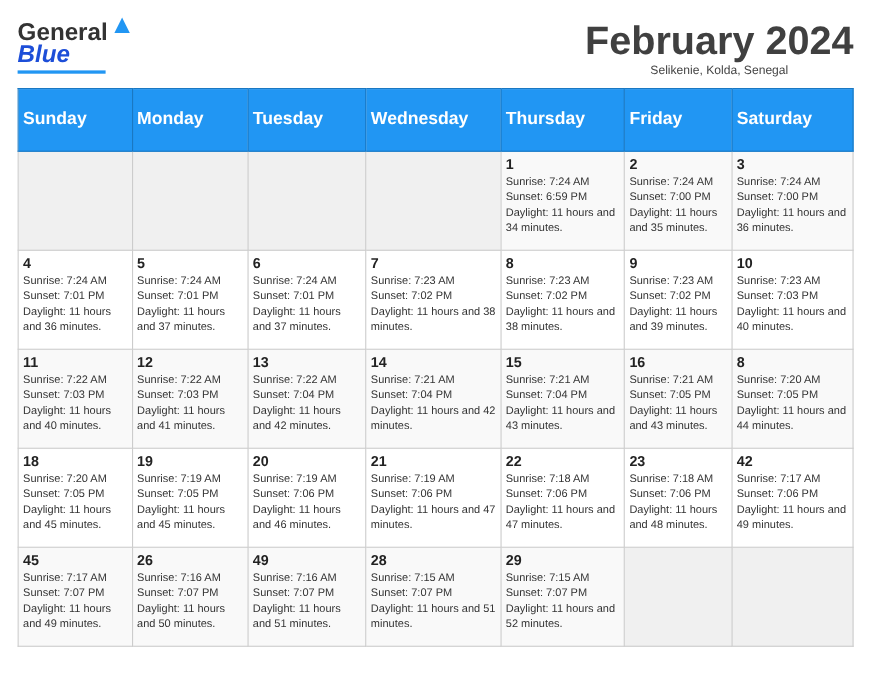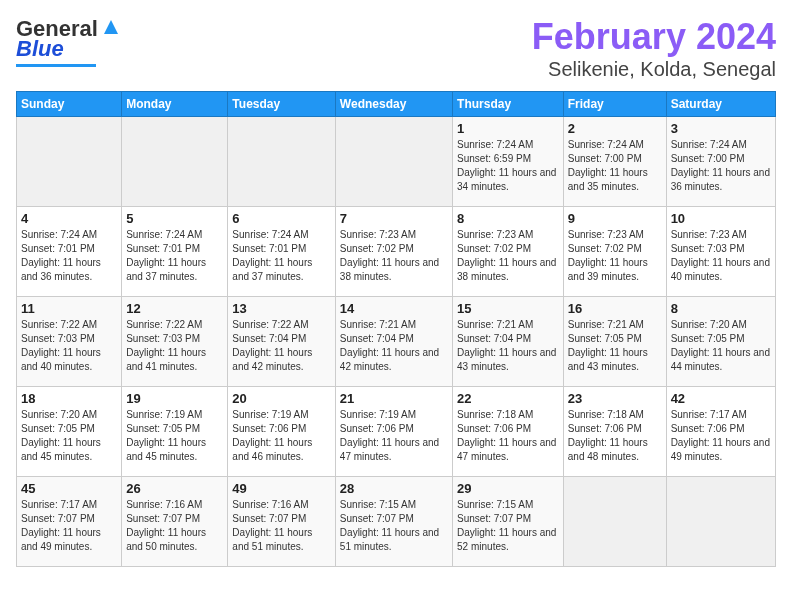--- a/index.html
+++ b/index.html
@@ -20,38 +20,39 @@
       display: flex;
       flex-direction: column;
       align-items: flex-start;
     }
     .title-block {
       text-align: right;
     }
     .title-block h1 {
       font-size: 36px;
       font-weight: bold;
-      color: #8b5cf6;
+      color: #404040;
     }
     .title-block h2 {
-      font-size: 20px;
+      font-size: 11px;
       font-weight: normal;
       color: #444;
+      text-align: center;
     }
     table {
       width: 100%;
       border-collapse: collapse;
       font-size: 11px;
     }
     thead tr th {
       background: #2196F3;
       color: #fff;
-      padding: 5px 4px;
+      padding: 19px 4px;
       text-align: left;
-      font-size: 12px;
+      font-size: 16px;
       font-weight: bold;
       border: 1px solid #1a78c2;
     }
     tbody tr td {
       border: 1px solid #ccc;
       padding: 4px 4px;
       vertical-align: top;
       min-height: 80px;
       height: 90px;
     }
@@ -75,21 +76,21 @@
     }
     .empty-cell {
       background: #f0f0f0 !important;
     }
   </style>
 </head>
 <body>
 
 <div class="header">
   <div class="logo">
-    <div style="display:flex;align-items:flex-end;">
+    <div style="display:flex;align-items:flex-start;">
       <span style="font-size:22px;font-weight:bold;color:#333;">General</span>
       <span style="display:inline-block;margin-left:2px;margin-top:-4px;">
         <svg width="22" height="22" viewBox="0 0 22 22">
             <polygon points="4,18 11,4 18,18" fill="#2196F3"></polygon>
           </svg>
       </span>
     </div>
     <div style="display:flex;align-items:center;margin-top:-6px;">
       <span style="font-size:22px;font-weight:bold;color:#1d4ed8;margin-left:0;font-style:italic;">Blue</span>
     </div>

